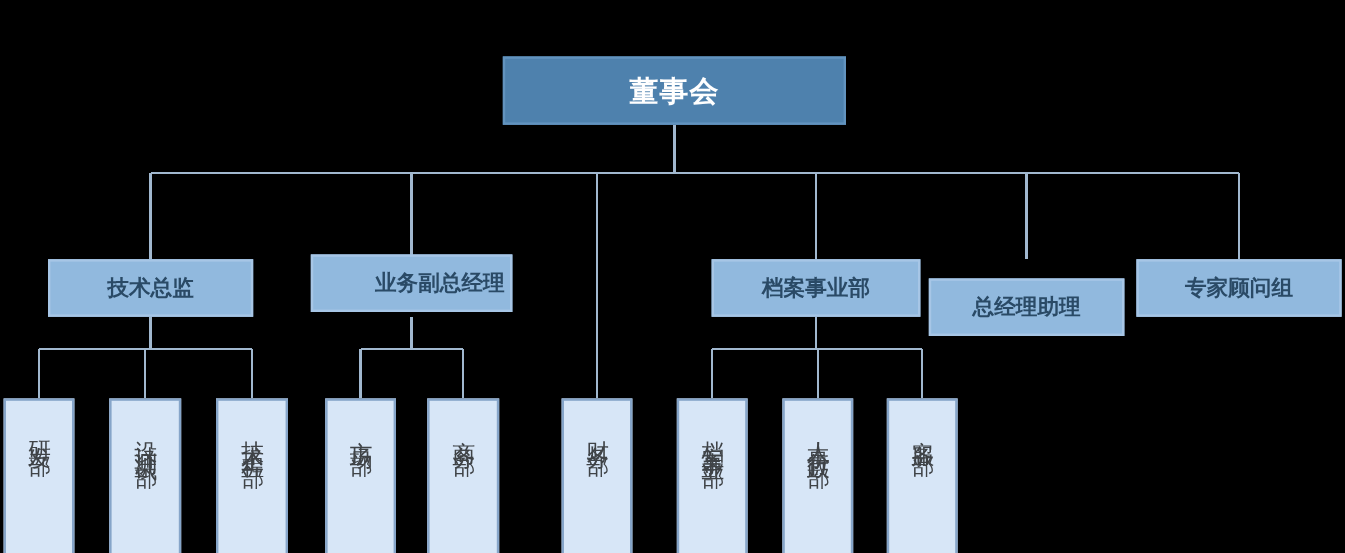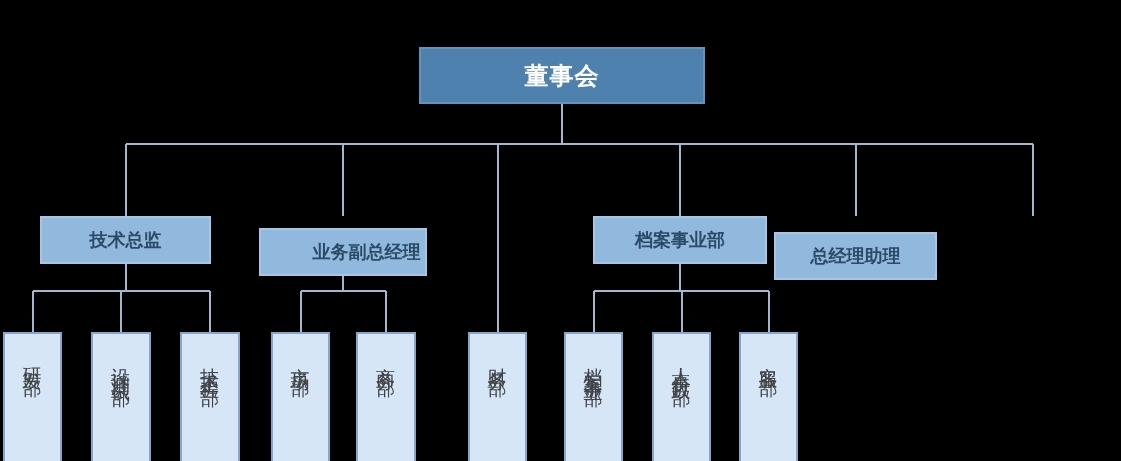--- a/index.html
+++ b/index.html
@@ -77,28 +77,31 @@
     <path d="M768.5 247 V288"></path>
   </svg>
 
   <div class="node root-node" style="left:419px;top:3px;width:286px;height:57px;">
     <span>董事会</span>
   </div>
 
   <div class="node l2-node" style="left:40px;top:172px;width:171px;height:48px;">
     <span>技术总监</span>
   </div>
-  <div class="node l2-node" style="left:259px;top:184px;width:168px;height:48px;padding-left:47px;">
+  <div class="node l2-node" style="left:259px;top:168px;width:168px;height:48px;padding-left:47px;">
     <span>业务副总经理</span>
   </div>
   <div class="node l2-node" style="left:593px;top:172px;width:174px;height:48px;">
     <span>档案事业部</span>
   </div>
   <div class="node l2-node" style="left:774px;top:188px;width:163px;height:48px;">
     <span>总经理助理</span>
+  </div>
+  <div class="node l2-node" style="left:947px;top:172px;width:171px;height:48px;">
+    <span>专家顾问组</span>
   </div>
 
   <div class="node l3-node" style="left:3px;top:288px;width:59px;height:167px;">
     <span class="vtext">研发部</span>
   </div>
   <div class="node l3-node" style="left:91px;top:288px;width:60px;height:167px;">
     <span class="vtext">设计测试部</span>
   </div>
   <div class="node l3-node" style="left:180px;top:288px;width:60px;height:167px;">
     <span class="vtext">技术工程部</span>

